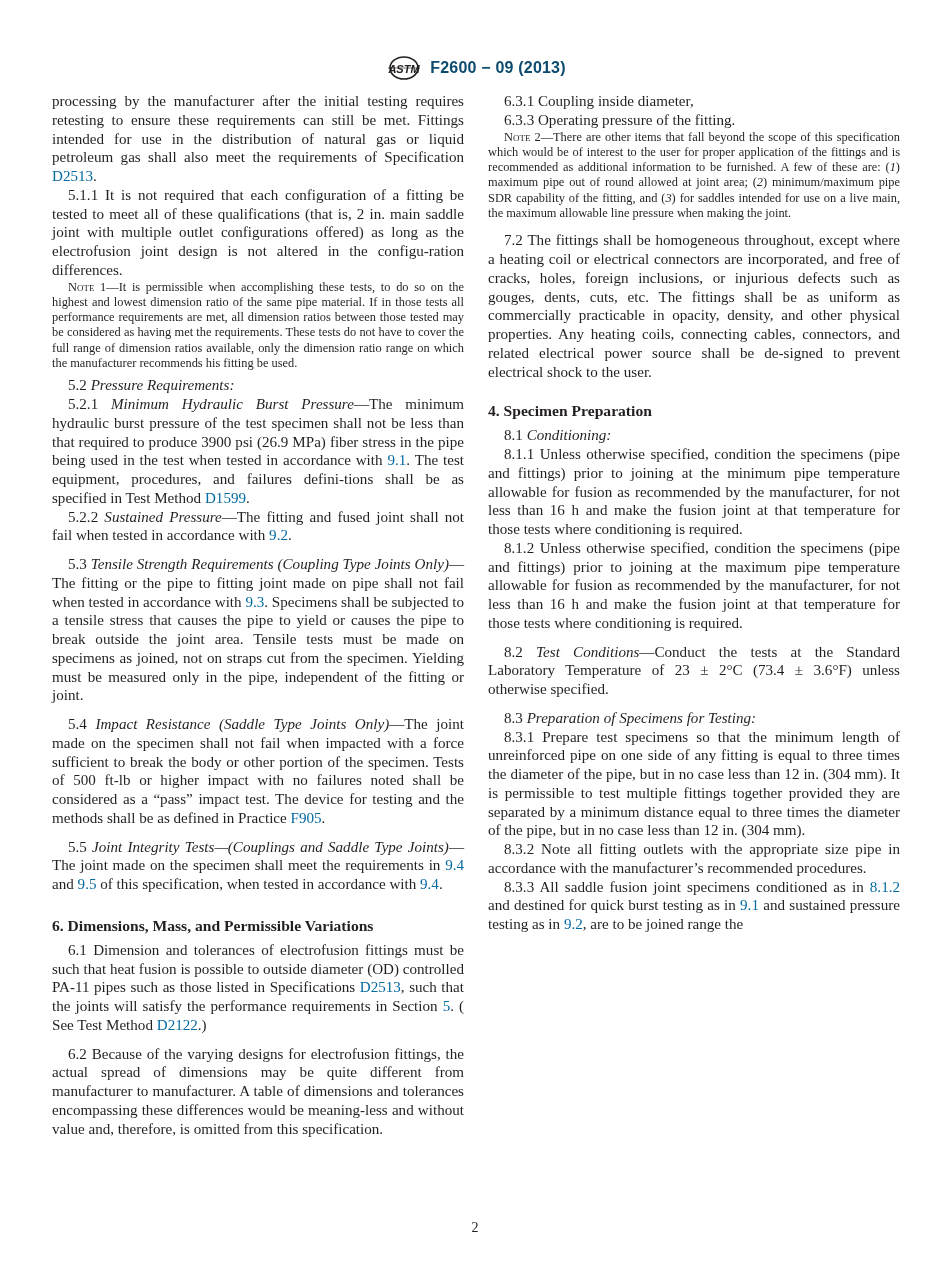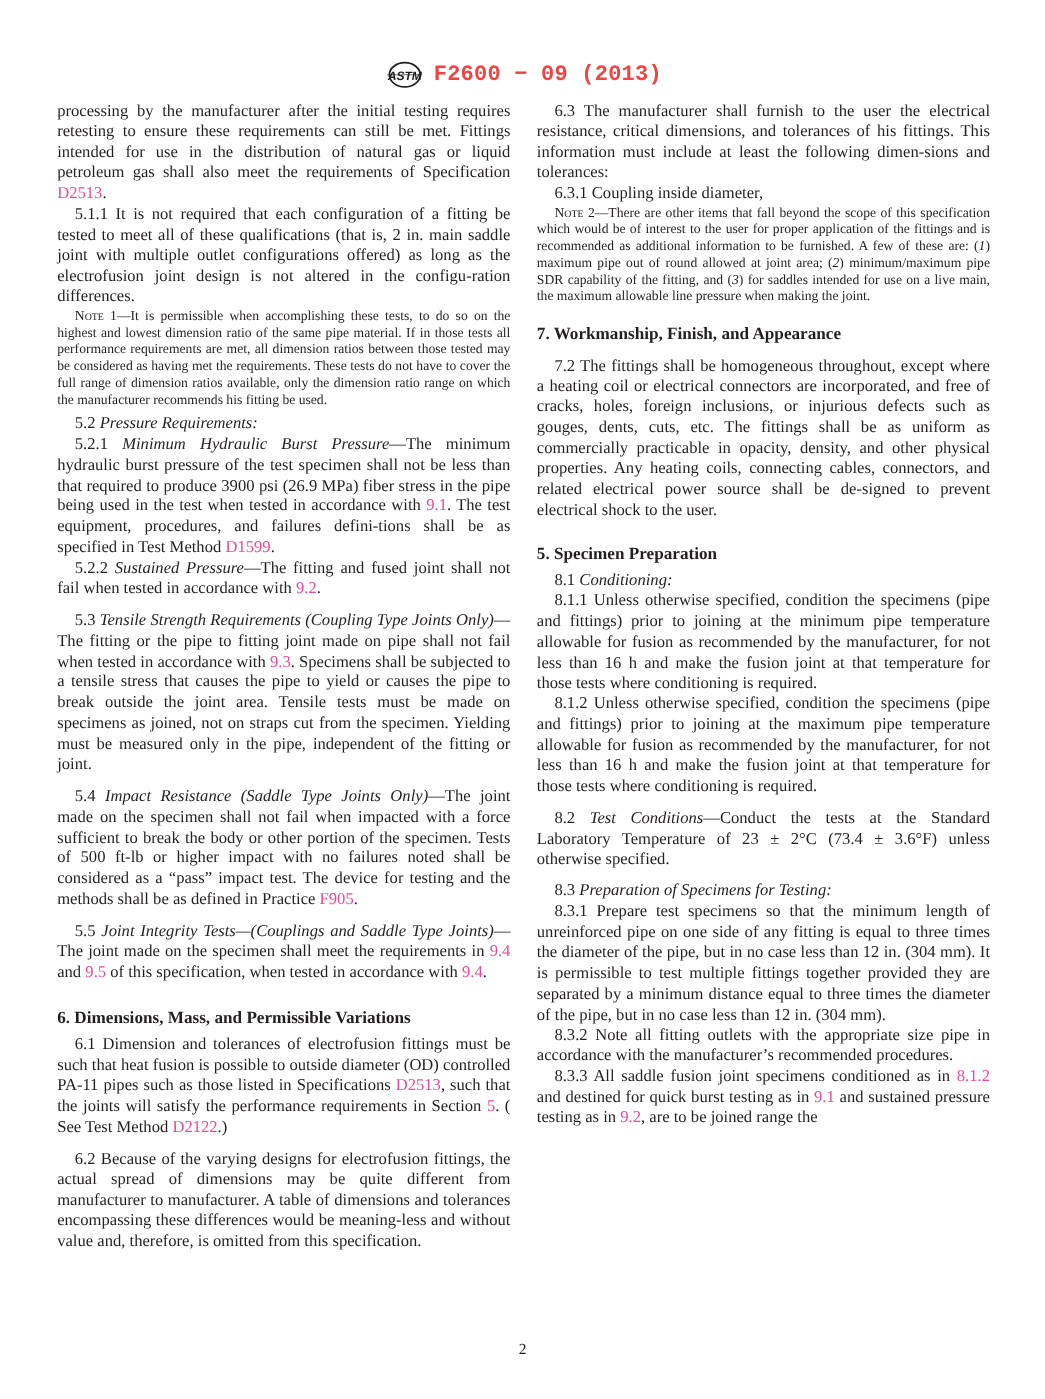--- a/index.html
+++ b/index.html
@@ -7,43 +7,43 @@
       width: 950px; height: 1272px; position: relative; overflow: hidden;
       font-family: "Liberation Serif", "DejaVu Serif", serif;
       color: #231f20;
     }
     .header {
       position: absolute; top: 55px; left: 0; width: 950px;
       display: flex; justify-content: center; align-items: center; gap: 6px;
     }
     .logo { width: 40px; height: 26px; display: inline-block; }
     .designation {
-      font-family: Liberation Mono, monospace;
-      font-weight: bold; font-size: 20px; color: #ef4444; letter-spacing: 0.2px;
+      font-family: Liberation Sans, sans-serif;
+      font-weight: bold; font-size: 16px; color: #0c4a6e; letter-spacing: 0.2px;
     }
     .col {
       position: absolute; top: 92px; width: 412px;
       font-size: 15.1px; line-height: 18.75px; text-align: justify;
     }
     .col.left { left: 52px; }
     .col.right { left: 488px; }
     .p { margin: 0; text-indent: 16px; hyphens: manual; }
     .p.noind { text-indent: 0; }
     .gap { margin-top: 10px; }
     .gap-s { margin-top: 5px; }
     .note {
       margin: 0; font-size: 12.4px; line-height: 15.3px; text-indent: 16px;
       text-align: justify;
     }
     .note .sc { font-variant: small-caps; }
     .h {
       margin: 0; font-weight: bold; font-size: 15.6px; line-height: 20px;
       text-align: left;
     }
-    .ref { color: #ec4899; }
+    .ref { color: #0369a1; }
     .it { font-style: italic; }
     .page-num {
       position: absolute; top: 1220px; left: 0; width: 950px; text-align: center;
       font-size: 14px; color: #231f20;
     }
   </style>
 </head>
 <body>
 
 <div class="header">
@@ -73,29 +73,28 @@
 
   <p class="p gap"><span>5.5 </span><span class="it">Joint Integrity Tests—(Couplings and Saddle Type Joints)</span><span>—The joint made on the specimen shall meet the requirements in </span><a class="ref">9.4</a><span> and </span><a class="ref">9.5</a><span> of this specification, when tested in accordance with </span><a class="ref">9.4</a><span>.</span></p>
 
   <h2 class="h" style="margin-top:22px;">6. Dimensions, Mass, and Permissible Variations</h2>
   <p class="p gap-s"><span>6.1 Dimension and tolerances of electrofusion fittings must be such that heat fusion is possible to outside diameter (OD) controlled PA-11 pipes such as those listed in Specifications </span><a class="ref">D2513</a><span>, such that the joints will satisfy the performance requirements in Section </span><a class="ref">5</a><span>. ( See Test Method </span><a class="ref">D2122</a><span>.)</span></p>
 
   <p class="p gap">6.2 Because of the varying designs for electrofusion fittings, the actual spread of dimensions may be quite different from manufacturer to manufacturer. A table of dimensions and tolerances encompassing these differences would be meaning-less and without value and, therefore, is omitted from this specification.</p>
 </div>
 
 <div class="col right">
-  <p class="p">6.3 The manufacturer shall furnish to the user the electrical resistance, critical dimensions, and tolerances of his fittings. This information must include at least the following dimen-sions and tolerances:</p>
   <p class="p">6.3.1 Coupling inside diameter,</p>
+  <p class="p">6.3.3 Operating pressure of the fitting.</p>
 
   <p class="note gap"><span class="sc">Note 2</span><span>—There are other items that fall beyond the scope of this specification which would be of interest to the user for proper application of the fittings and is recommended as additional information to be furnished. A few of these are: (</span><span class="it">1</span><span>) maximum pipe out of round allowed at joint area; (</span><span class="it">2</span><span>) minimum/maximum pipe SDR capability of the fitting, and (</span><span class="it">3</span><span>) for saddles intended for use on a live main, the maximum allowable line pressure when making the joint.</span></p>
 
-  <h2 class="h" style="margin-top:16px;">7. Workmanship, Finish, and Appearance</h2>
   <p class="p gap">7.2 The fittings shall be homogeneous throughout, except where a heating coil or electrical connectors are incorporated, and free of cracks, holes, foreign inclusions, or injurious defects such as gouges, dents, cuts, etc. The fittings shall be as uniform as commercially practicable in opacity, density, and other physical properties. Any heating coils, connecting cables, connectors, and related electrical power source shall be de-signed to prevent electrical shock to the user.</p>
 
-  <h2 class="h" style="margin-top:20px;">5. Specimen Preparation</h2>
+  <h2 class="h" style="margin-top:20px;">4. Specimen Preparation</h2>
   <p class="p gap-s"><span>8.1 </span><span class="it">Conditioning:</span></p>
   <p class="p">8.1.1 Unless otherwise specified, condition the specimens (pipe and fittings) prior to joining at the minimum pipe temperature allowable for fusion as recommended by the manufacturer, for not less than 16 h and make the fusion joint at that temperature for those tests where conditioning is required.</p>
   <p class="p">8.1.2 Unless otherwise specified, condition the specimens (pipe and fittings) prior to joining at the maximum pipe temperature allowable for fusion as recommended by the manufacturer, for not less than 16 h and make the fusion joint at that temperature for those tests where conditioning is required.</p>
   <p class="p gap"><span>8.2 </span><span class="it">Test Conditions</span><span>—Conduct the tests at the Standard Laboratory Temperature of 23 ± 2°C (73.4 ± 3.6°F) unless otherwise specified.</span></p>
   <p class="p gap"><span>8.3 </span><span class="it">Preparation of Specimens for Testing:</span></p>
   <p class="p">8.3.1 Prepare test specimens so that the minimum length of unreinforced pipe on one side of any fitting is equal to three times the diameter of the pipe, but in no case less than 12 in. (304 mm). It is permissible to test multiple fittings together provided they are separated by a minimum distance equal to three times the diameter of the pipe, but in no case less than 12 in. (304 mm).</p>
   <p class="p">8.3.2 Note all fitting outlets with the appropriate size pipe in accordance with the manufacturer’s recommended procedures.</p>
   <p class="p"><span>8.3.3 All saddle fusion joint specimens conditioned as in </span><a class="ref">8.1.2</a><span> and destined for quick burst testing as in </span><a class="ref">9.1</a><span> and sustained pressure testing as in </span><a class="ref">9.2</a><span>, are to be joined range the</span></p>
 </div>
 

